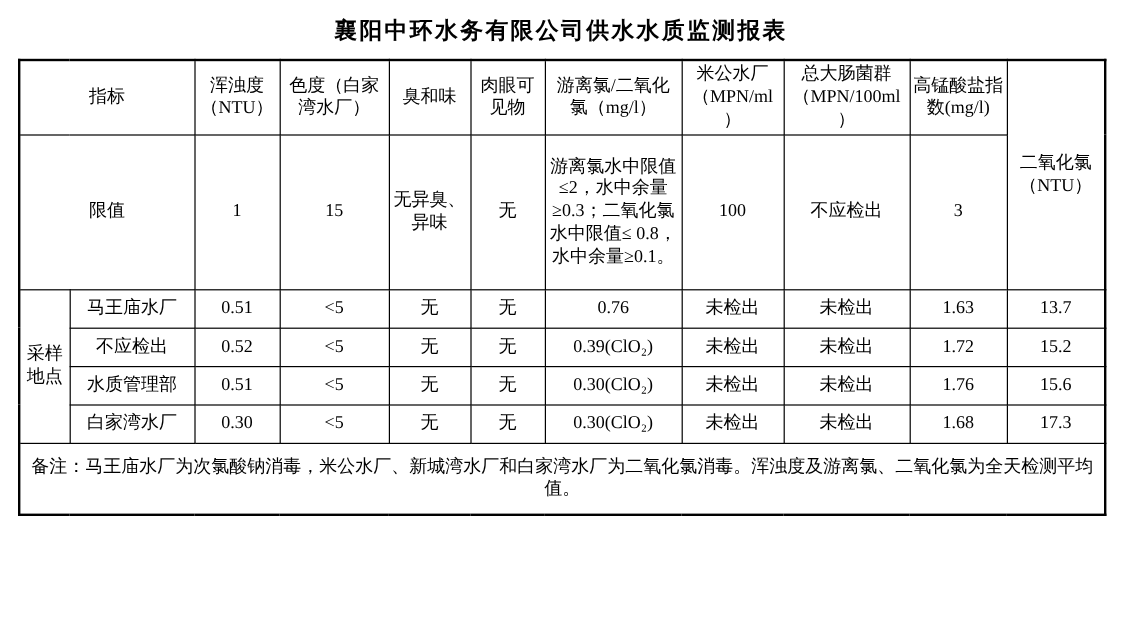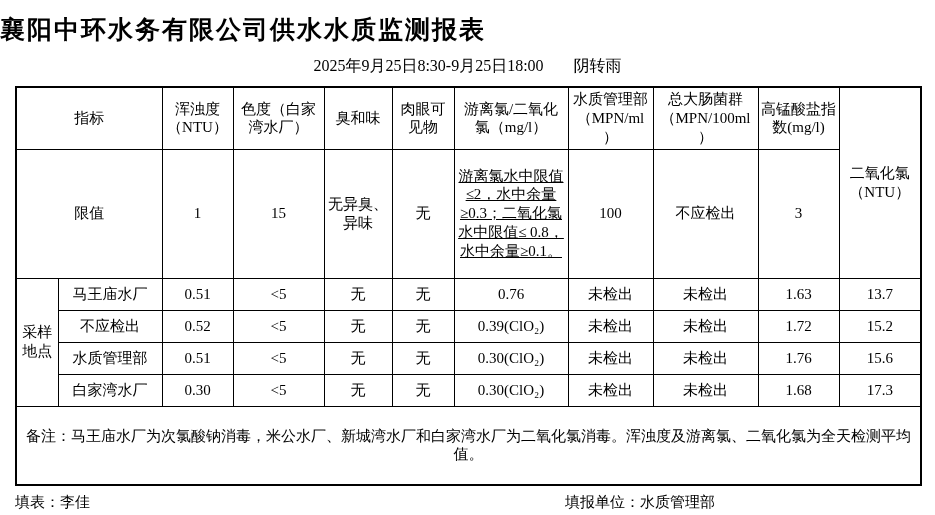--- a/index.html
+++ b/index.html
@@ -6,23 +6,24 @@
   html, body { margin: 0; padding: 0; }
   body {
     width: 935px; height: 515px;
     background: #ffffff; color: #000000;
     font-family: "Liberation Serif", serif;
     overflow: hidden;
   }
   .page { width: 935px; height: 515px; position: relative; }
 
   .title {
+    text-align: center;
     font-family: Liberation Sans, sans-serif;
     font-weight: bold;
-    font-size: 25px;
+    font-size: 19px;
     letter-spacing: 2px;
     margin: 13px 0 10px 0;
   }
   .subtitle {
     text-align: center;
     font-size: 16px;
     margin-bottom: 9px;
   }
   .subtitle .weather { margin-left: 30px; }
 
@@ -44,24 +45,23 @@
     word-break: break-word;
   }
   tr.r-head  td { height: 62px; }
   tr.r-limit td { height: 129px; }
   tr.r-data  td { height: 32px; }
   td.limit-long {
     text-align: left;
     font-size: 13px;
     line-height: 1.5;
     padding: 2px 3px;
-    text-decoration: underline;
   }
   td.note-cell {
-    height: 79px;
+    height: 60px;
     text-align: left;
     font-size: 15px;
     line-height: 1.65;
     padding: 5px 9px;
     vertical-align: middle;
   }
 
   .footer {
     position: relative;
     margin: 7px 0 0 15px;
@@ -70,23 +70,20 @@
   }
   .footer .unit { position: absolute; left: 550px; top: 0; }
 </style>
 </head>
 <body>
 
 <div class="page">
 
   <div class="title">襄阳中环水务有限公司供水水质监测报表</div>
 
-  <div class="subtitle">
-    <span>2025年9月25日8:30-9月25日18:00</span><span class="weather">阴转雨</span>
-  </div>
 
   <table class="report">
     <colgroup>
       <col style="width:42px">
         <col style="width:104px">
         <col style="width:71px">
       <col style="width:91px">
         <col style="width:68px">
         <col style="width:62px">
       <col style="width:114px">
@@ -97,21 +94,21 @@
     </colgroup>
 
     <tbody>
         <tr class="r-head">
       <td colspan="2">指标</td>
       <td>浑浊度（NTU）</td>
       <td>色度（白家湾水厂）</td>
       <td>臭和味</td>
       <td>肉眼可见物</td>
       <td>游离氯/二氧化氯（mg/l）</td>
-      <td>水质管理部（MPN/ml）</td>
+      <td>米公水厂（MPN/ml）</td>
       <td>总大肠菌群（MPN/100ml）</td>
       <td>高锰酸盐指数(mg/l)</td>
       <td rowspan="2">二氧化氯（NTU）</td>
     </tr>
 
     <tr class="r-limit">
       <td colspan="2">限值</td>
       <td>1</td>
       <td>15</td>
       <td>无异臭、异味</td>
@@ -171,18 +168,14 @@
       <td>1.68</td>
       <td>17.3</td>
     </tr>
 
     <tr>
       <td colspan="11" class="note-cell">备注：马王庙水厂为次氯酸钠消毒，米公水厂、新城湾水厂和白家湾水厂为二氧化氯消毒。浑浊度及游离氯、二氧化氯为全天检测平均值。</td>
     </tr>
   </tbody>
     </table>
 
-  <div class="footer">
-    <span>填表：李佳</span>
-    <span class="unit">填报单位：水质管理部</span>
-  </div>
 
 </div>
 
 </body></html>

